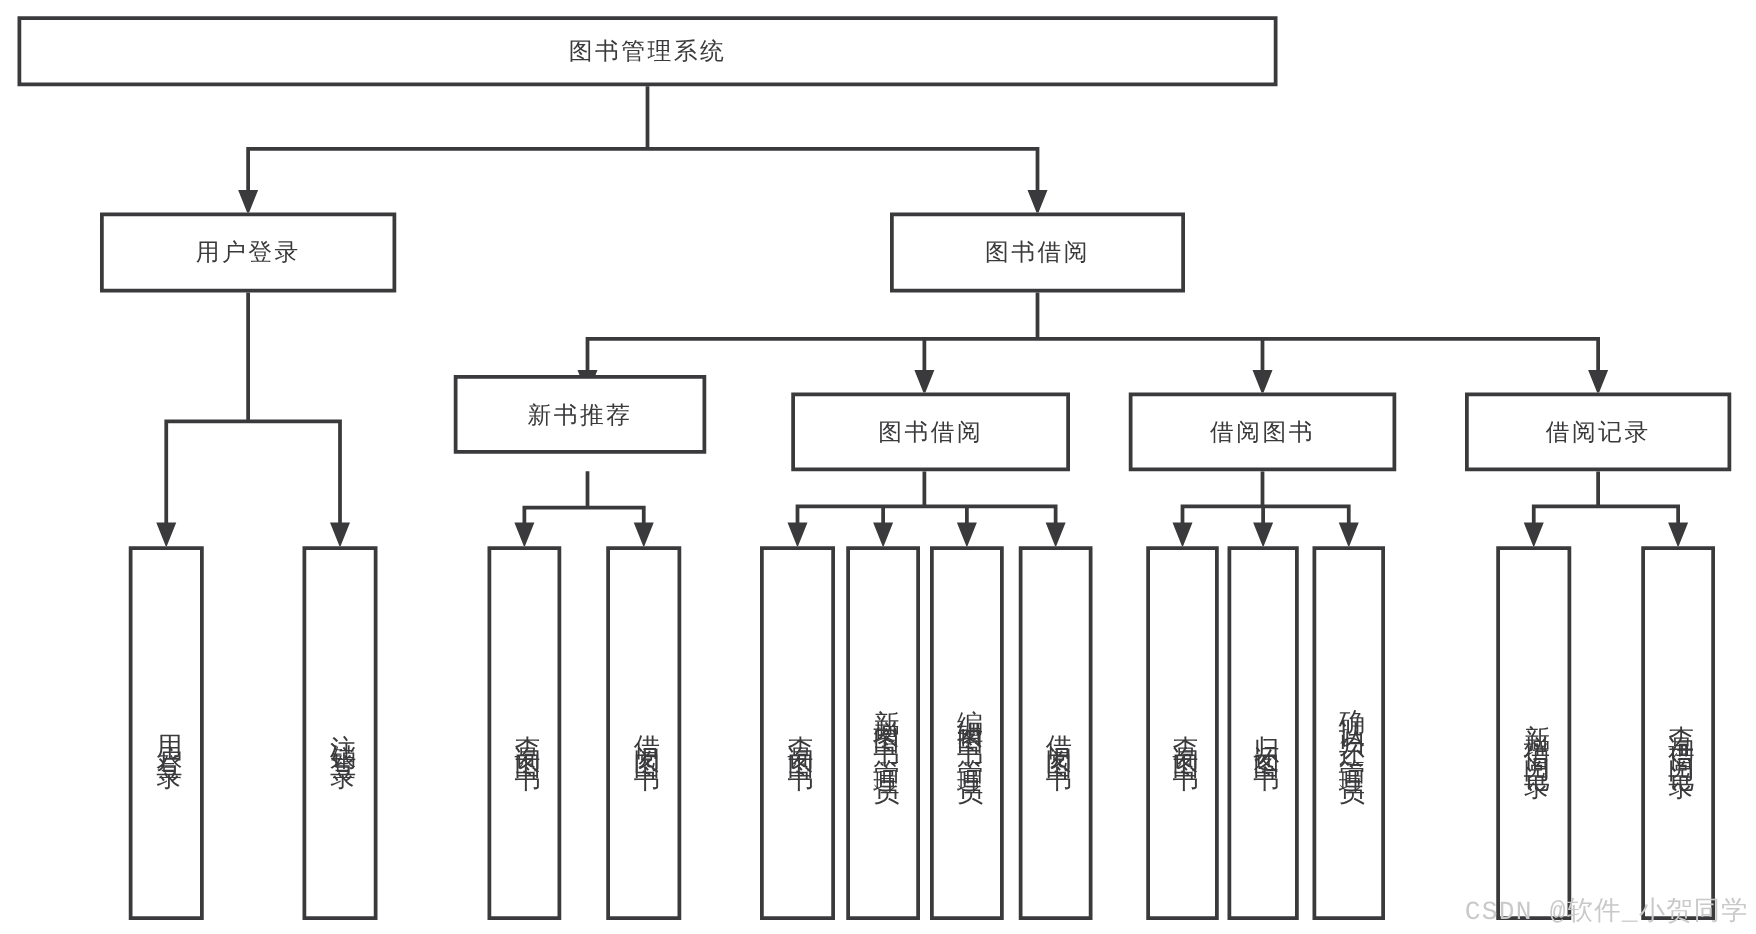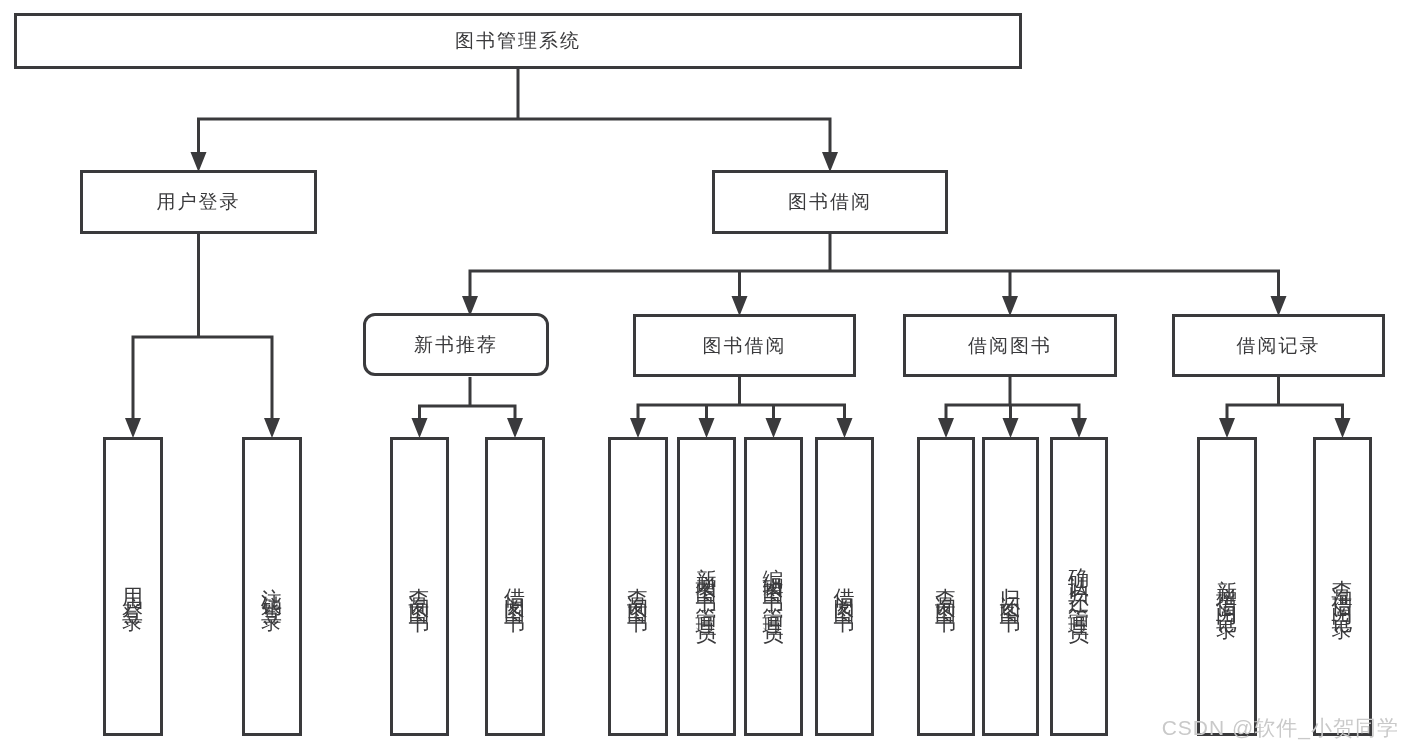--- a/index.html
+++ b/index.html
@@ -5,21 +5,21 @@
   html, body {
     margin: 0;
     padding: 0;
     background: #ffffff;
   }
   .canvas {
     position: relative;
     width: 1405px;
     height: 747px;
     background: var(--bg, #ffffff);
-    font-family: Liberation Sans, sans-serif;
+    font-family: Liberation Mono, monospace;
     overflow: hidden;
   }
   .connector-layer {
     position: absolute;
     left: 0;
     top: 0;
     width: 1405px;
     height: 747px;
     z-index: 1;
   }
@@ -102,21 +102,21 @@
     <span class="hlabel">图书管理系统</span>
   </div>
 
   <div class="box" style="left:80px; top:170px; width:237px; height:64px;">
     <span class="hlabel">用户登录</span>
   </div>
   <div class="box" style="left:712px; top:170px; width:236px; height:64px;">
     <span class="hlabel">图书借阅</span>
   </div>
 
-  <div class="box" style="left:363px; top:313px; width:186px; height:63px;border-radius:12px;">
+  <div class="box" style="left:363px; top:300px; width:202px; height:63px;">
     <span class="hlabel">新书推荐</span>
   </div>
   <div class="box" style="left:633px; top:314px; width:223px; height:63px;">
     <span class="hlabel">图书借阅</span>
   </div>
   <div class="box" style="left:903px; top:314px; width:214px; height:63px;">
     <span class="hlabel">借阅图书</span>
   </div>
   <div class="box" style="left:1172px; top:314px; width:213px; height:63px;">
     <span class="hlabel">借阅记录</span>

